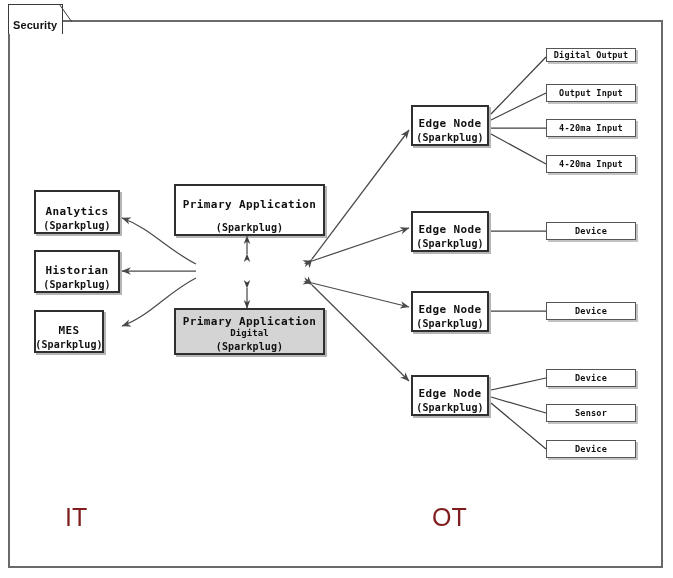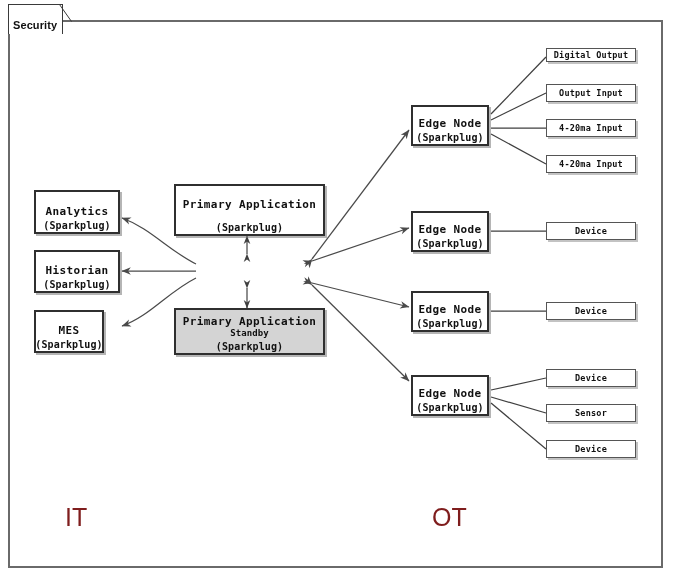--- a/index.html
+++ b/index.html
@@ -162,21 +162,21 @@
 
   <div class="node" style="left:174px;top:184px;width:151px;height:52px;">
     <div class="t1">Primary Application</div>
     <div class="gap"></div>
     <div class="t2">(Sparkplug)</div>
   </div>
 
 
   <div class="node standby" style="left:174px;top:308px;width:151px;height:47px;">
     <div class="t1">Primary Application</div>
-    <div class="t3">Standby</div>
+    <div class="t3">Digital</div>
     <div class="t2">(Sparkplug)</div>
   </div>
 
   <div class="node" style="left:411px;top:105px;width:78px;height:41px;">
     <div class="t1">Edge Node</div>
     <div class="t2">(Sparkplug)</div>
   </div>
 
   <div class="node" style="left:411px;top:211px;width:78px;height:41px;">
     <div class="t1">Edge Node</div>

